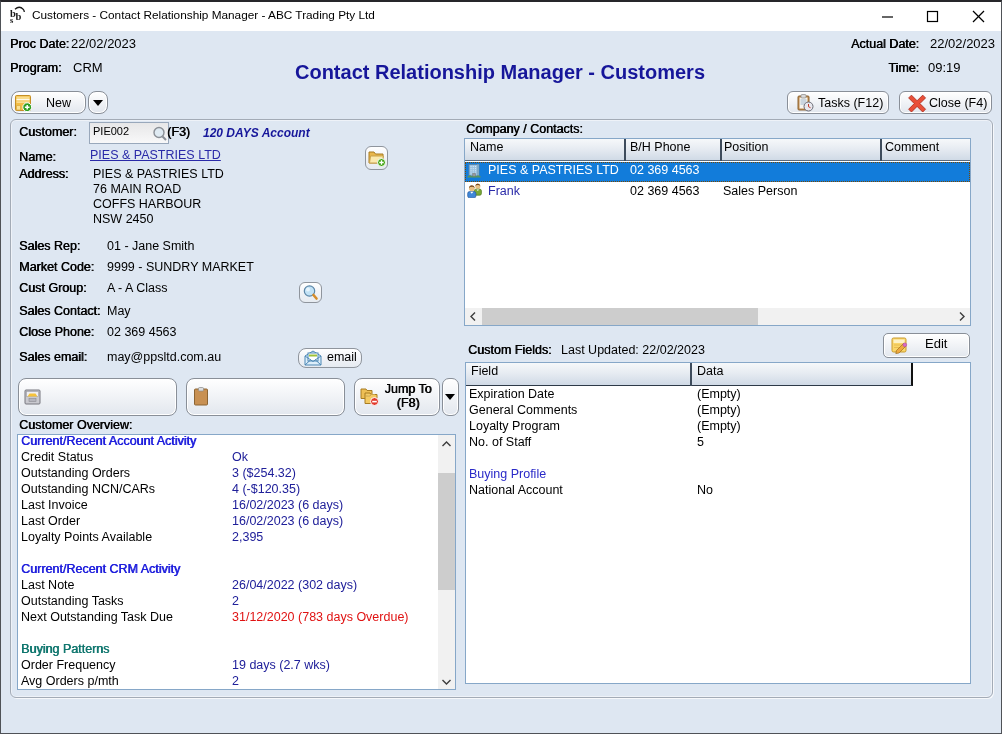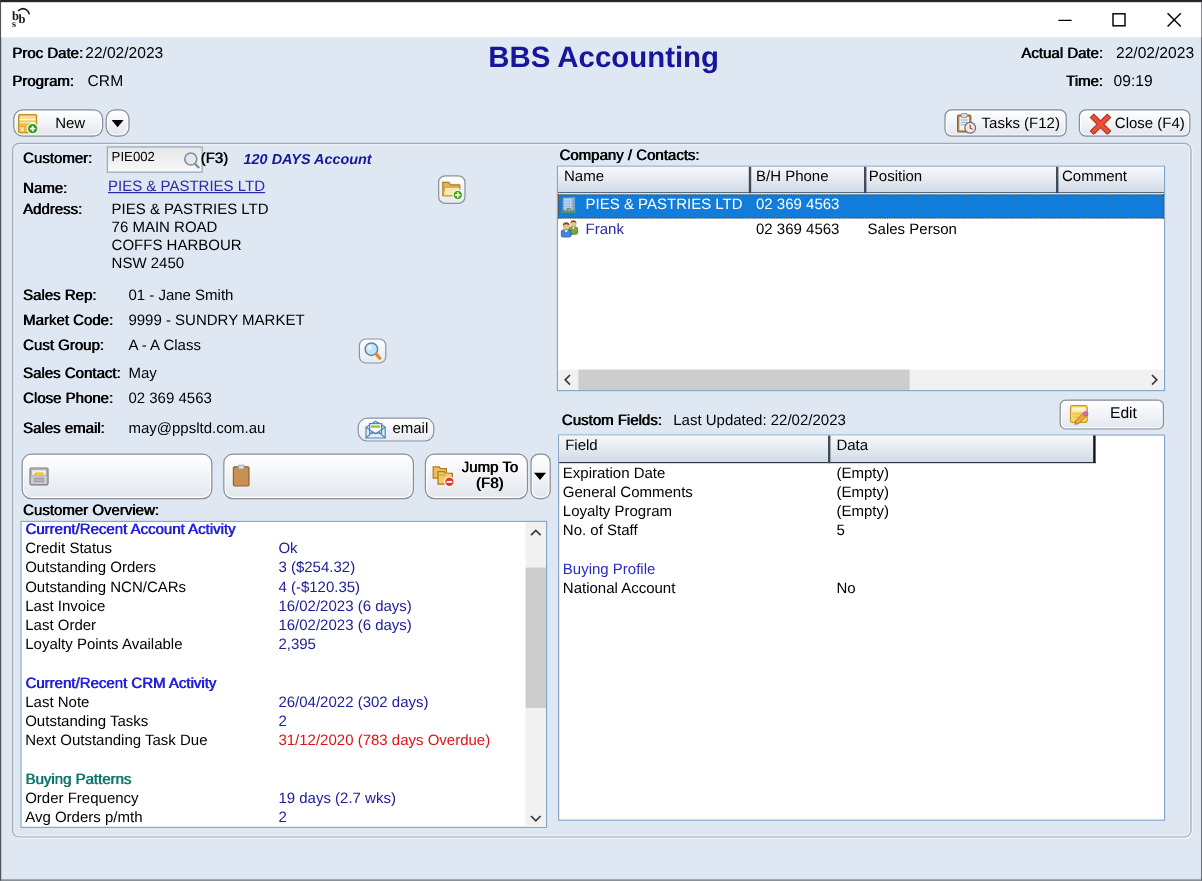--- a/index.html
+++ b/index.html
@@ -29,33 +29,34 @@
 <body>
 <div id="win">
 
   <div id="titlebar">
     <svg class="abs" style="left:9px;top:4px" width="17" height="18" viewBox="0 0 17 18">
       <text x="0" y="10.5" font-family="Liberation Serif" font-size="10.5" font-weight="bold" fill="#181818">b</text>
       <text x="5.5" y="13.5" font-family="Liberation Serif" font-size="10.5" font-weight="bold" fill="#181818">b</text>
       <text x="0" y="16.5" font-family="Liberation Serif" font-size="8.5" font-weight="bold" fill="#181818">s</text>
       <path d="M5 3.2 Q9.5 -0.8 13.3 3.4 Q14.3 4.6 14.3 6" fill="none" stroke="#181818" stroke-width="1.3"></path>
     </svg>
+    <div id="titletext">Customers - Contact Relationship Manager - ABC Trading Pty Ltd</div>
     <svg class="abs" style="left:876px;top:0" width="124" height="29" viewBox="0 0 124 29">
       <line x1="5" y1="15" x2="16" y2="15" stroke="#000" stroke-width="1.2"></line>
       <rect x="50.5" y="9.5" width="10" height="10" fill="none" stroke="#000" stroke-width="1.2"></rect>
       <line x1="96" y1="9" x2="107" y2="20" stroke="#000" stroke-width="1.2"></line>
       <line x1="107" y1="9" x2="96" y2="20" stroke="#000" stroke-width="1.2"></line>
     </svg>
   </div>
 
   <div class="row13 b" style="left:9px;top:35px">Proc Date:</div>
   <div class="row13" style="left:70px;top:34px;font-size:13px">22/02/2023</div>
   <div class="row13 b" style="left:9px;top:59px">Program:</div>
   <div class="row13" style="left:72px;top:58px;font-size:13px">CRM</div>
-  <div class="row13 bb" style="left:2px;top:33px;width:1000px;text-align:center;font-size:24.5px;color:#16169a">BBS Accounting</div>
+  <div class="row13 bb" style="left:-1px;top:59px;width:1000px;text-align:center;font-size:20px;color:#16169a">Contact Relationship Manager - Customers</div>
   <div class="row13 b" style="left:770px;top:35px;width:148px;text-align:right">Actual Date:</div>
   <div class="row13" style="left:929px;top:34px;font-size:13px">22/02/2023</div>
   <div class="row13 b" style="left:770px;top:59px;width:148px;text-align:right">Time:</div>
   <div class="row13" style="left:927px;top:58px;font-size:13px">09:19</div>
 
   <div class="btn" style="left:10px;top:89px;width:75px;height:23px;border-radius:8px"></div>
   <svg class="abs" style="left:14px;top:93px" width="17" height="17" viewBox="0 0 17 17">
     <rect x="0.5" y="0.5" width="15" height="15" rx="1" fill="#f3bd44" stroke="#c58f25"></rect>
     <rect x="1.5" y="1.5" width="13" height="4" fill="#fadc8a"></rect>
     <rect x="1.5" y="4" width="13" height="1.2" fill="#fff" opacity="0.8"></rect>

